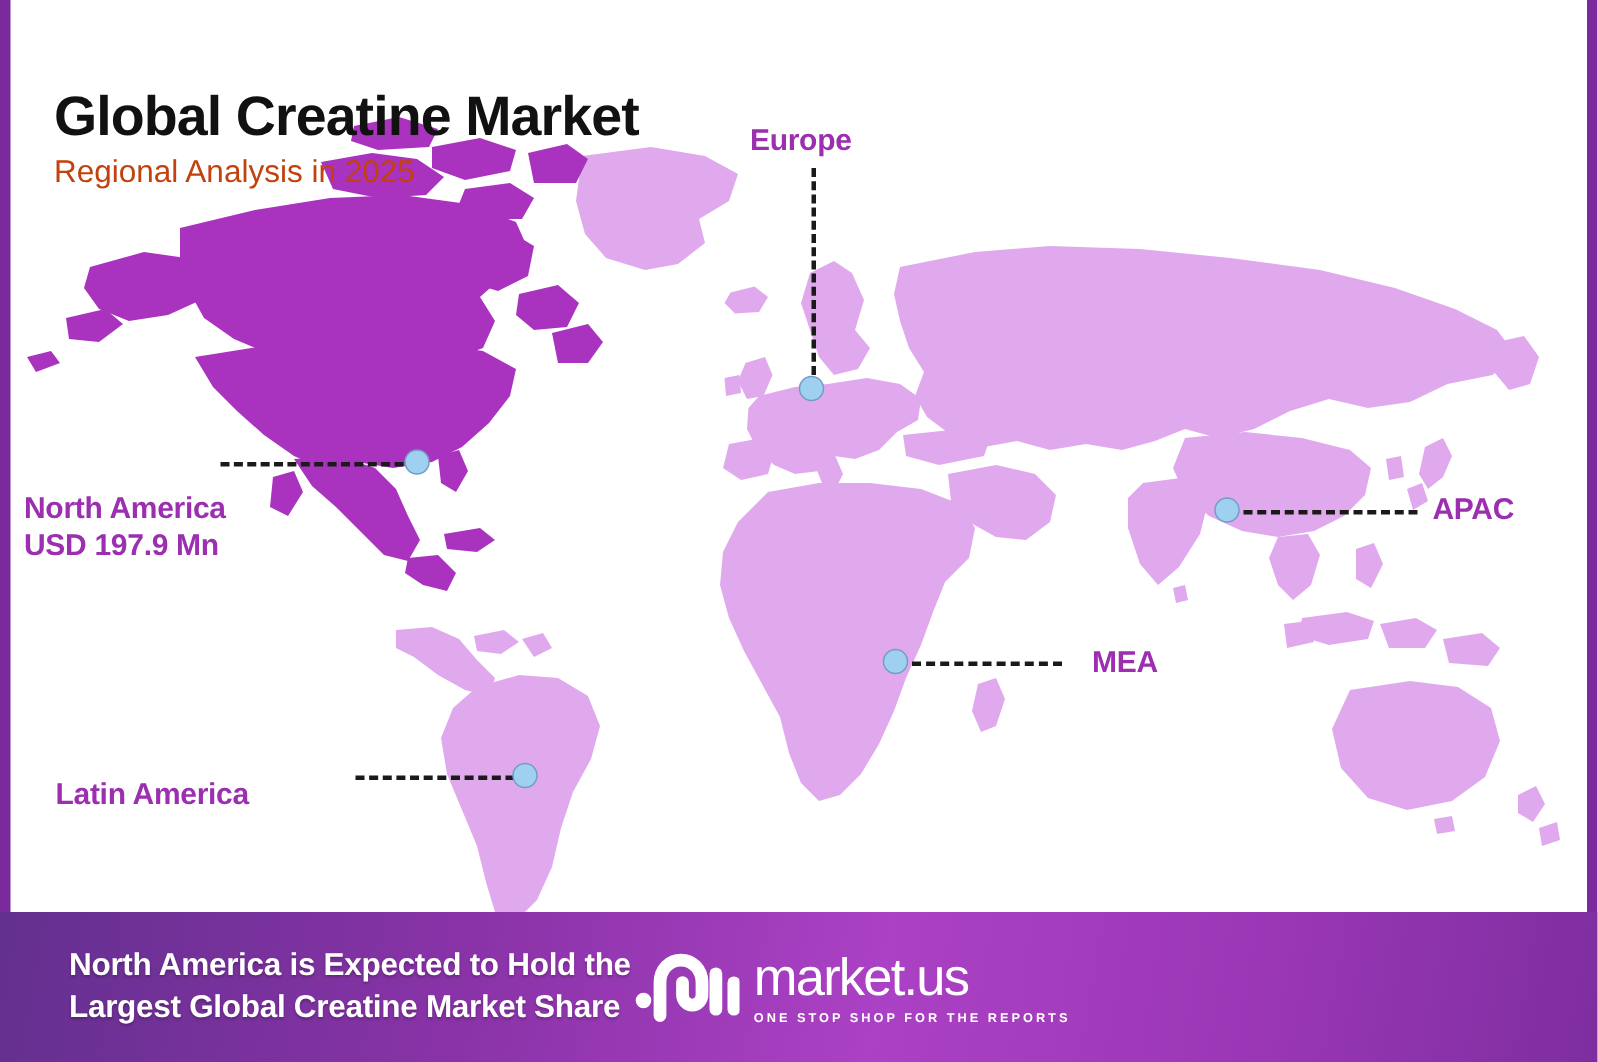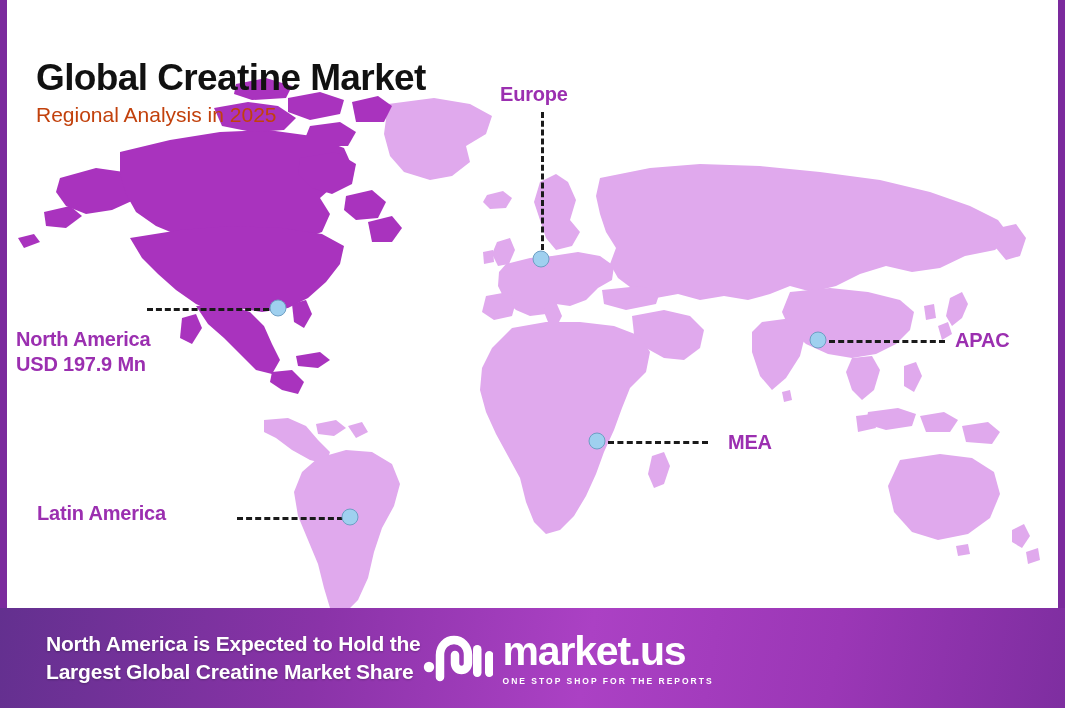--- a/index.html
+++ b/index.html
@@ -69,21 +69,21 @@
     color:#ffffff;font-size:21px;font-weight:bold;line-height:1.32;
     letter-spacing:-0.2px;
     text-shadow:0 1px 2px rgba(0,0,0,.25);
   }
   #banner-text div{white-space:nowrap;}
   
   #logo{display:flex;align-items:center;gap:10px;padding-right:16px;}
   #logo-mark{width:72px;height:50px;flex:0 0 auto;}
   #logo-type{display:flex;flex-direction:column;justify-content:center;}
   #logo-name{
-    color:#ffffff;font-size:41px;font-weight:bold;line-height:1;
+    color:#ffffff;font-size:35px;font-weight:normal;line-height:1;
     letter-spacing:-1.2px;
   }
   #logo-tag{
     color:#ffffff;font-size:8.5px;font-weight:bold;line-height:1;
     letter-spacing:2.0px;margin-top:5px;white-space:nowrap;
   }
 </style>
 </head>
 <body>
 
@@ -221,21 +221,21 @@
   </div>
 
   <div class="region-label" style="left:955px;top:328px;">
     <span>APAC</span>
   </div>
 
   <div class="region-label" style="left:728px;top:430px;">
     <span>MEA</span>
   </div>
 
-  <div class="region-label" style="left:37px;top:501px;">
+  <div class="region-label" style="left:37px;top:518px;">
     <span>Latin America</span>
   </div>
 
   <div id="banner">
     <div id="banner-text">
       <div>North America is Expected to Hold the</div>
       <div>Largest Global Creatine Market Share</div>
     </div>
 
     <div id="logo">

